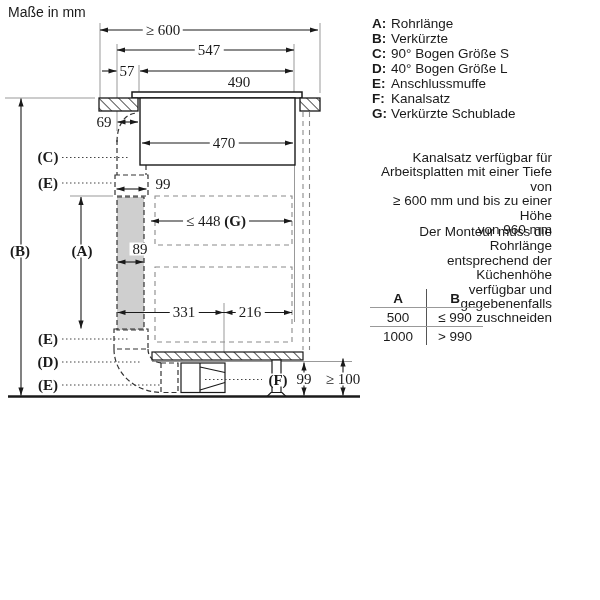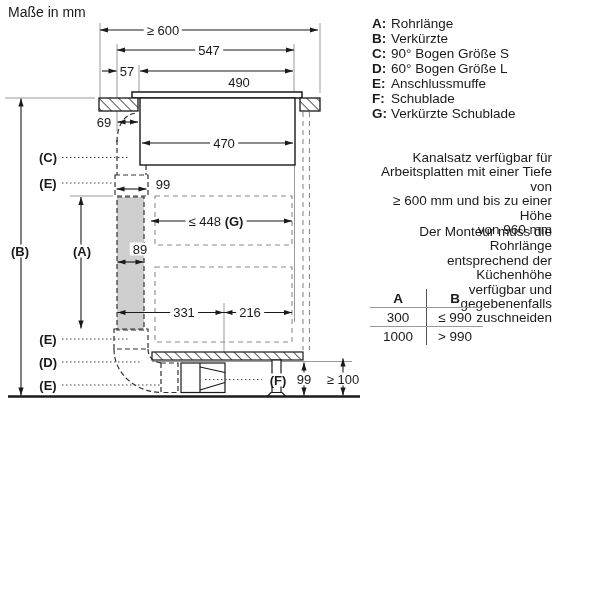--- a/index.html
+++ b/index.html
@@ -1,20 +1,20 @@
 <!DOCTYPE html>
 <html><head>
 <meta charset="utf-8">
 <style>
   html,body{margin:0;padding:0;background:#fff;}
   .stage{position:relative;width:552px;height:600px;background:#fff;overflow:hidden;
          font-family:"Liberation Sans", sans-serif;color:#1a1a1a;}
   svg{position:absolute;left:0;top:0;}
   .t{position:absolute;transform:translate(-50%,-50%);white-space:nowrap;
-     font-size:13px;line-height:13px;}
+     font-size:15px;line-height:13px;font-family:Liberation Serif, serif;}
   .bgw{background:#fff;padding:0 3px;}
   .bold{font-weight:bold;}
   .title{position:absolute;left:8px;top:4px;font-size:14px;white-space:nowrap;}
   .legend{position:absolute;left:372px;top:16px;font-size:13.5px;line-height:15px;}
   .legend-item{display:flex;}
   .legend-key{font-weight:bold;width:19px;flex:0 0 19px;}
   .para{position:absolute;left:372px;font-size:13.5px;line-height:14.4px;text-align:right;}
   .p1{top:151px;}
   .p2{top:225px;margin-left:41px;}
   .dim-table{position:absolute;left:370px;top:289px;font-size:13.5px;
@@ -177,29 +177,29 @@
     <div class="legend-item">
         <span class="legend-key">B:</span>
         <span>Verkürzte</span>
       </div>
     <div class="legend-item">
         <span class="legend-key">C:</span>
         <span>90° Bogen Größe S</span>
       </div>
     <div class="legend-item">
         <span class="legend-key">D:</span>
-        <span>60° Bogen Größe L</span>
+        <span>40° Bogen Größe L</span>
       </div>
     <div class="legend-item">
         <span class="legend-key">E:</span>
         <span>Anschlussmuffe</span>
       </div>
     <div class="legend-item">
         <span class="legend-key">F:</span>
-        <span>Schublade</span>
+        <span>Kanalsatz</span>
       </div>
     <div class="legend-item">
         <span class="legend-key">G:</span>
         <span>Verkürzte Schublade</span>
       </div>
   </div>
 
   <div class="para p1">
     <div>Kanalsatz verfügbar für</div>
     <div>Arbeitsplatten mit einer Tiefe von</div>
@@ -213,21 +213,21 @@
     <div>zuschneiden</div>
   </div>
 
   <table class="dim-table">
     <tbody>
         <tr class="hr">
       <td class="bold">A</td>
       <td class="bold">B</td>
     </tr>
     <tr class="hr">
-      <td>300</td>
+      <td>500</td>
       <td>≤ 990</td>
     </tr>
     <tr>
       <td>1000</td>
       <td>&gt; 990</td>
     </tr>
   </tbody>
     </table>
 
 </div>

